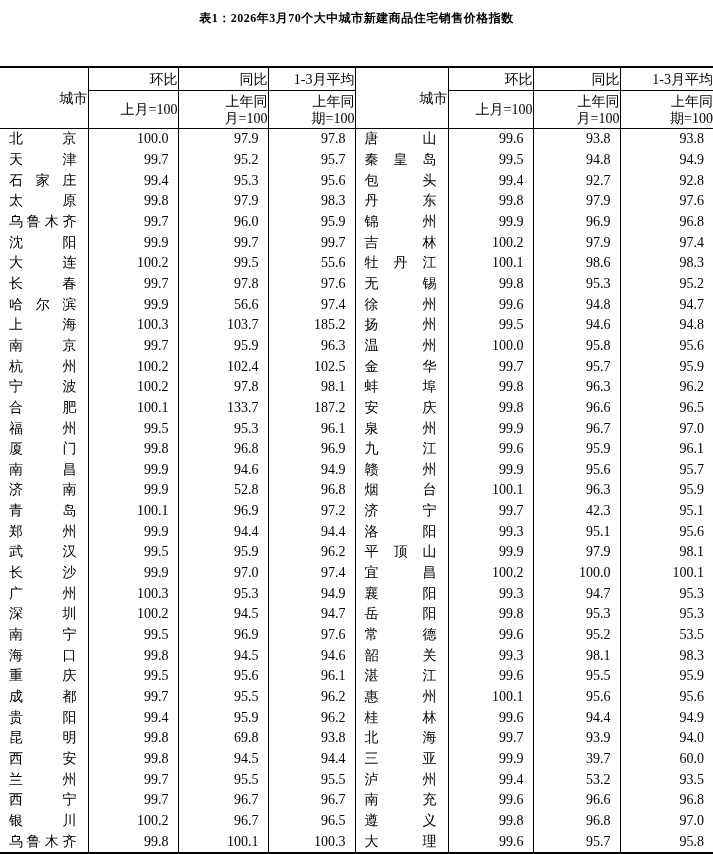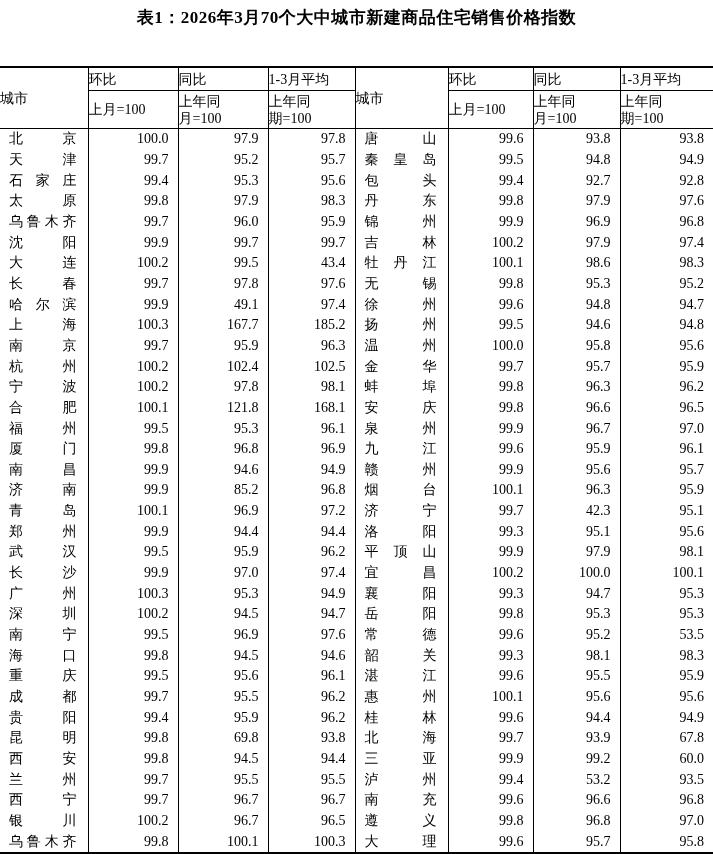--- a/index.html
+++ b/index.html
@@ -11,21 +11,21 @@
     width: 713px;
     height: 854px;
     font-family: "Liberation Serif", "DejaVu Serif", serif;
     color: #000000;
     overflow: hidden;
   }
   .page-title {
     margin-top: 8px;
     height: 58px;
     text-align: center;
-    font-size: 17px;
+    font-size: 12px;
     font-weight: bold;
     letter-spacing: 0.5px;
     line-height: 20px;
   }
   table.price-table {
     width: 713px;
     border-collapse: collapse;
     table-layout: fixed;
     border-top: 2px solid #000;
     border-bottom: 2px solid #000;
@@ -36,21 +36,21 @@
     border-right: 1px solid #000;
     padding: 0;
     font-weight: normal;
   }
   tr > *:first-child { border-left: none; }
   tr > *:last-child { border-right: none; }
   thead th { border-bottom: 1px solid #000; }
   thead tr.h1 th { height: 22px; }
   thead tr.h2 th { height: 37px; }
   thead th {
-    text-align: left;
+    text-align: right;
     vertical-align: middle;
     line-height: 17px;
   }
   tbody td { height: 20.66px; }
   td.city {
     text-align: justify;
     text-align-last: justify;
     -moz-text-align-last: justify;
     padding-left: 9px;
     padding-right: 11px;
@@ -168,50 +168,50 @@
         <td class="num">99.7</td>
         <td class="city">吉林</td>
         <td class="num">100.2</td>
         <td class="num">97.9</td>
         <td class="num">97.4</td>
       </tr>
       <tr>
         <td class="city">大连</td>
         <td class="num">100.2</td>
         <td class="num">99.5</td>
-        <td class="num">43.4</td>
+        <td class="num">55.6</td>
         <td class="city">牡丹江</td>
         <td class="num">100.1</td>
         <td class="num">98.6</td>
         <td class="num">98.3</td>
       </tr>
       <tr>
         <td class="city">长春</td>
         <td class="num">99.7</td>
         <td class="num">97.8</td>
         <td class="num">97.6</td>
         <td class="city">无锡</td>
         <td class="num">99.8</td>
         <td class="num">95.3</td>
         <td class="num">95.2</td>
       </tr>
       <tr>
         <td class="city">哈尔滨</td>
         <td class="num">99.9</td>
-        <td class="num">49.1</td>
+        <td class="num">56.6</td>
         <td class="num">97.4</td>
         <td class="city">徐州</td>
         <td class="num">99.6</td>
         <td class="num">94.8</td>
         <td class="num">94.7</td>
       </tr>
       <tr>
         <td class="city">上海</td>
         <td class="num">100.3</td>
-        <td class="num">167.7</td>
+        <td class="num">103.7</td>
         <td class="num">185.2</td>
         <td class="city">扬州</td>
         <td class="num">99.5</td>
         <td class="num">94.6</td>
         <td class="num">94.8</td>
       </tr>
       <tr>
         <td class="city">南京</td>
         <td class="num">99.7</td>
         <td class="num">95.9</td>
@@ -237,22 +237,22 @@
         <td class="num">97.8</td>
         <td class="num">98.1</td>
         <td class="city">蚌埠</td>
         <td class="num">99.8</td>
         <td class="num">96.3</td>
         <td class="num">96.2</td>
       </tr>
       <tr>
         <td class="city">合肥</td>
         <td class="num">100.1</td>
-        <td class="num">121.8</td>
-        <td class="num">168.1</td>
+        <td class="num">133.7</td>
+        <td class="num">187.2</td>
         <td class="city">安庆</td>
         <td class="num">99.8</td>
         <td class="num">96.6</td>
         <td class="num">96.5</td>
       </tr>
       <tr>
         <td class="city">福州</td>
         <td class="num">99.5</td>
         <td class="num">95.3</td>
         <td class="num">96.1</td>
@@ -277,21 +277,21 @@
         <td class="num">94.6</td>
         <td class="num">94.9</td>
         <td class="city">赣州</td>
         <td class="num">99.9</td>
         <td class="num">95.6</td>
         <td class="num">95.7</td>
       </tr>
       <tr>
         <td class="city">济南</td>
         <td class="num">99.9</td>
-        <td class="num">85.2</td>
+        <td class="num">52.8</td>
         <td class="num">96.8</td>
         <td class="city">烟台</td>
         <td class="num">100.1</td>
         <td class="num">96.3</td>
         <td class="num">95.9</td>
       </tr>
       <tr>
         <td class="city">青岛</td>
         <td class="num">100.1</td>
         <td class="num">96.9</td>
@@ -402,30 +402,30 @@
         <td class="num">94.9</td>
       </tr>
       <tr>
         <td class="city">昆明</td>
         <td class="num">99.8</td>
         <td class="num">69.8</td>
         <td class="num">93.8</td>
         <td class="city">北海</td>
         <td class="num">99.7</td>
         <td class="num">93.9</td>
-        <td class="num">67.8</td>
+        <td class="num">94.0</td>
       </tr>
       <tr>
         <td class="city">西安</td>
         <td class="num">99.8</td>
         <td class="num">94.5</td>
         <td class="num">94.4</td>
         <td class="city">三亚</td>
         <td class="num">99.9</td>
-        <td class="num">99.2</td>
+        <td class="num">39.7</td>
         <td class="num">60.0</td>
       </tr>
       <tr>
         <td class="city">兰州</td>
         <td class="num">99.7</td>
         <td class="num">95.5</td>
         <td class="num">95.5</td>
         <td class="city">泸州</td>
         <td class="num">99.4</td>
         <td class="num">53.2</td>

